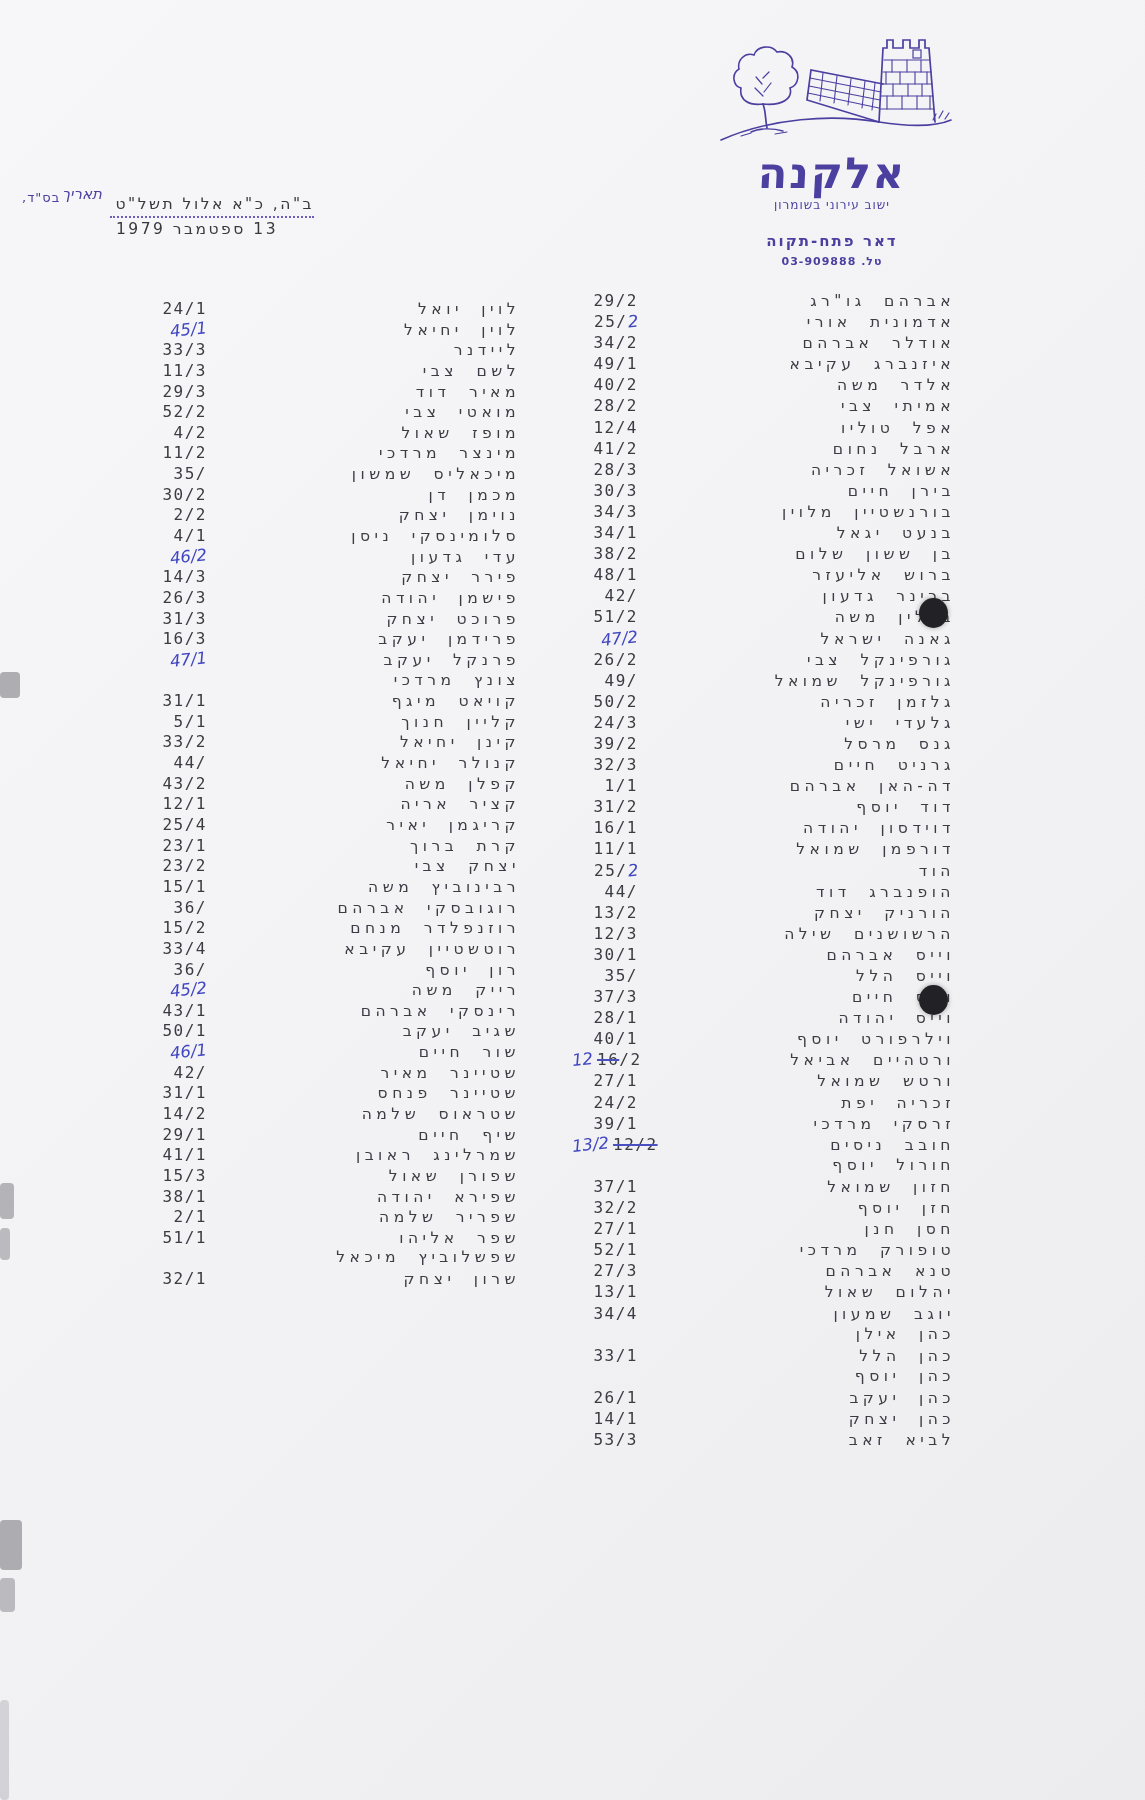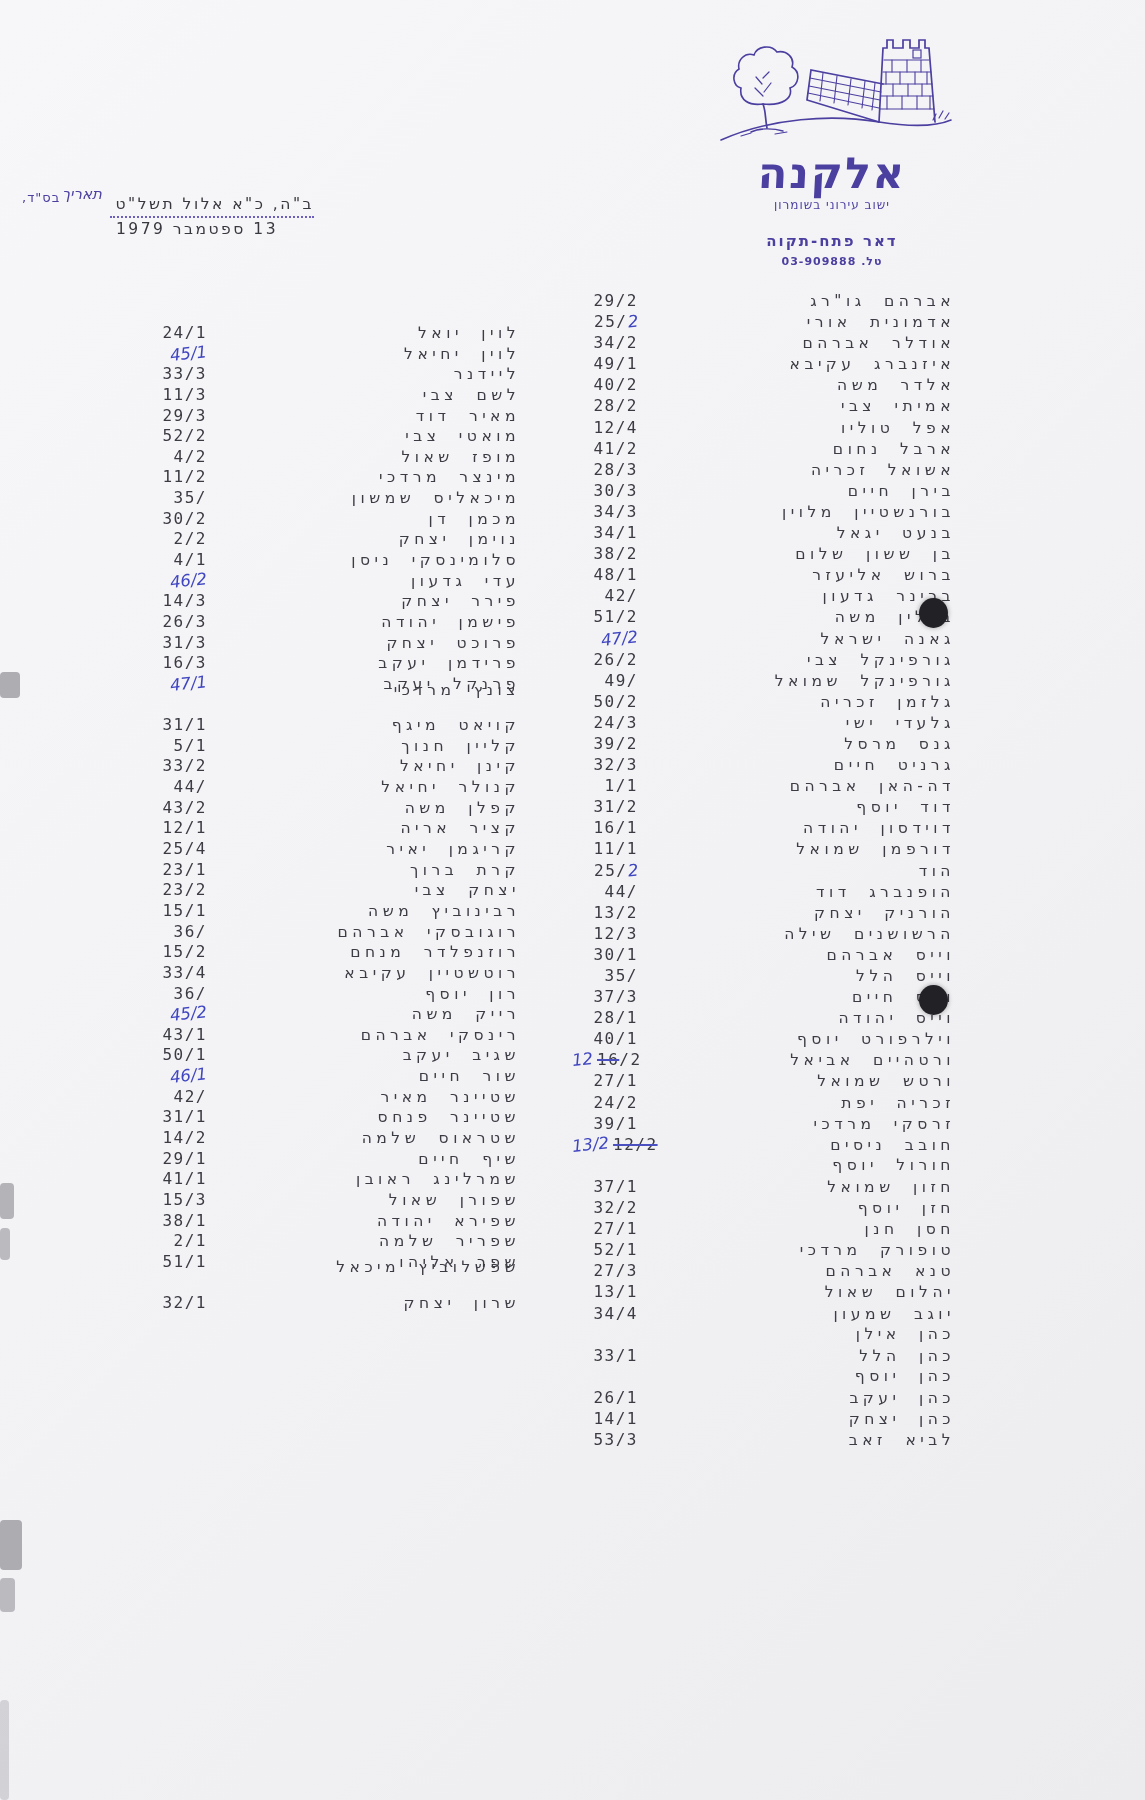--- a/index.html
+++ b/index.html
@@ -25,21 +25,21 @@
   
   .col{position:absolute;}
   .col-right{left:572px;top:291px;width:383px;}
   .col-left{left:150px;top:299px;width:370px;}
   .row{display:flex;align-items:baseline;}
   .col-right .row{height:21.1px;}
   .col-left .row{height:20.65px;}
   .val{flex:0 0 auto;direction:ltr;text-align:right;font-family:"DejaVu Sans Mono",monospace;
        font-size:16px;letter-spacing:1.5px;color:#3b3b43;white-space:nowrap;}
   .col-right .val{width:66px;}
-  .col-left .val{width:57px;margin-top:24px;}
+  .col-left .val{width:57px;}
   .nm{flex:1 1 auto;direction:rtl;text-align:right;font-size:15.5px;letter-spacing:4.5px;word-spacing:9px;white-space:nowrap;}
   .hand{color:#4046c0;font-style:italic;display:inline-block;transform:rotate(-6deg);
         font-size:16.5px;letter-spacing:0;font-family:"DejaVu Sans",sans-serif;}
   .pre{margin-right:4px;}
   .struck{text-decoration:line-through;text-decoration-color:#4a50c0;text-decoration-thickness:2px;text-align:center;}
   .val span:empty{display:none;}
   
   .hole{position:absolute;width:29px;height:30px;border-radius:50%;background:#222126;box-shadow:0 0 5px rgba(0,0,0,.35);}
   .hole-1{left:919px;top:598px;}
   .hole-2{left:919px;top:985px;}

